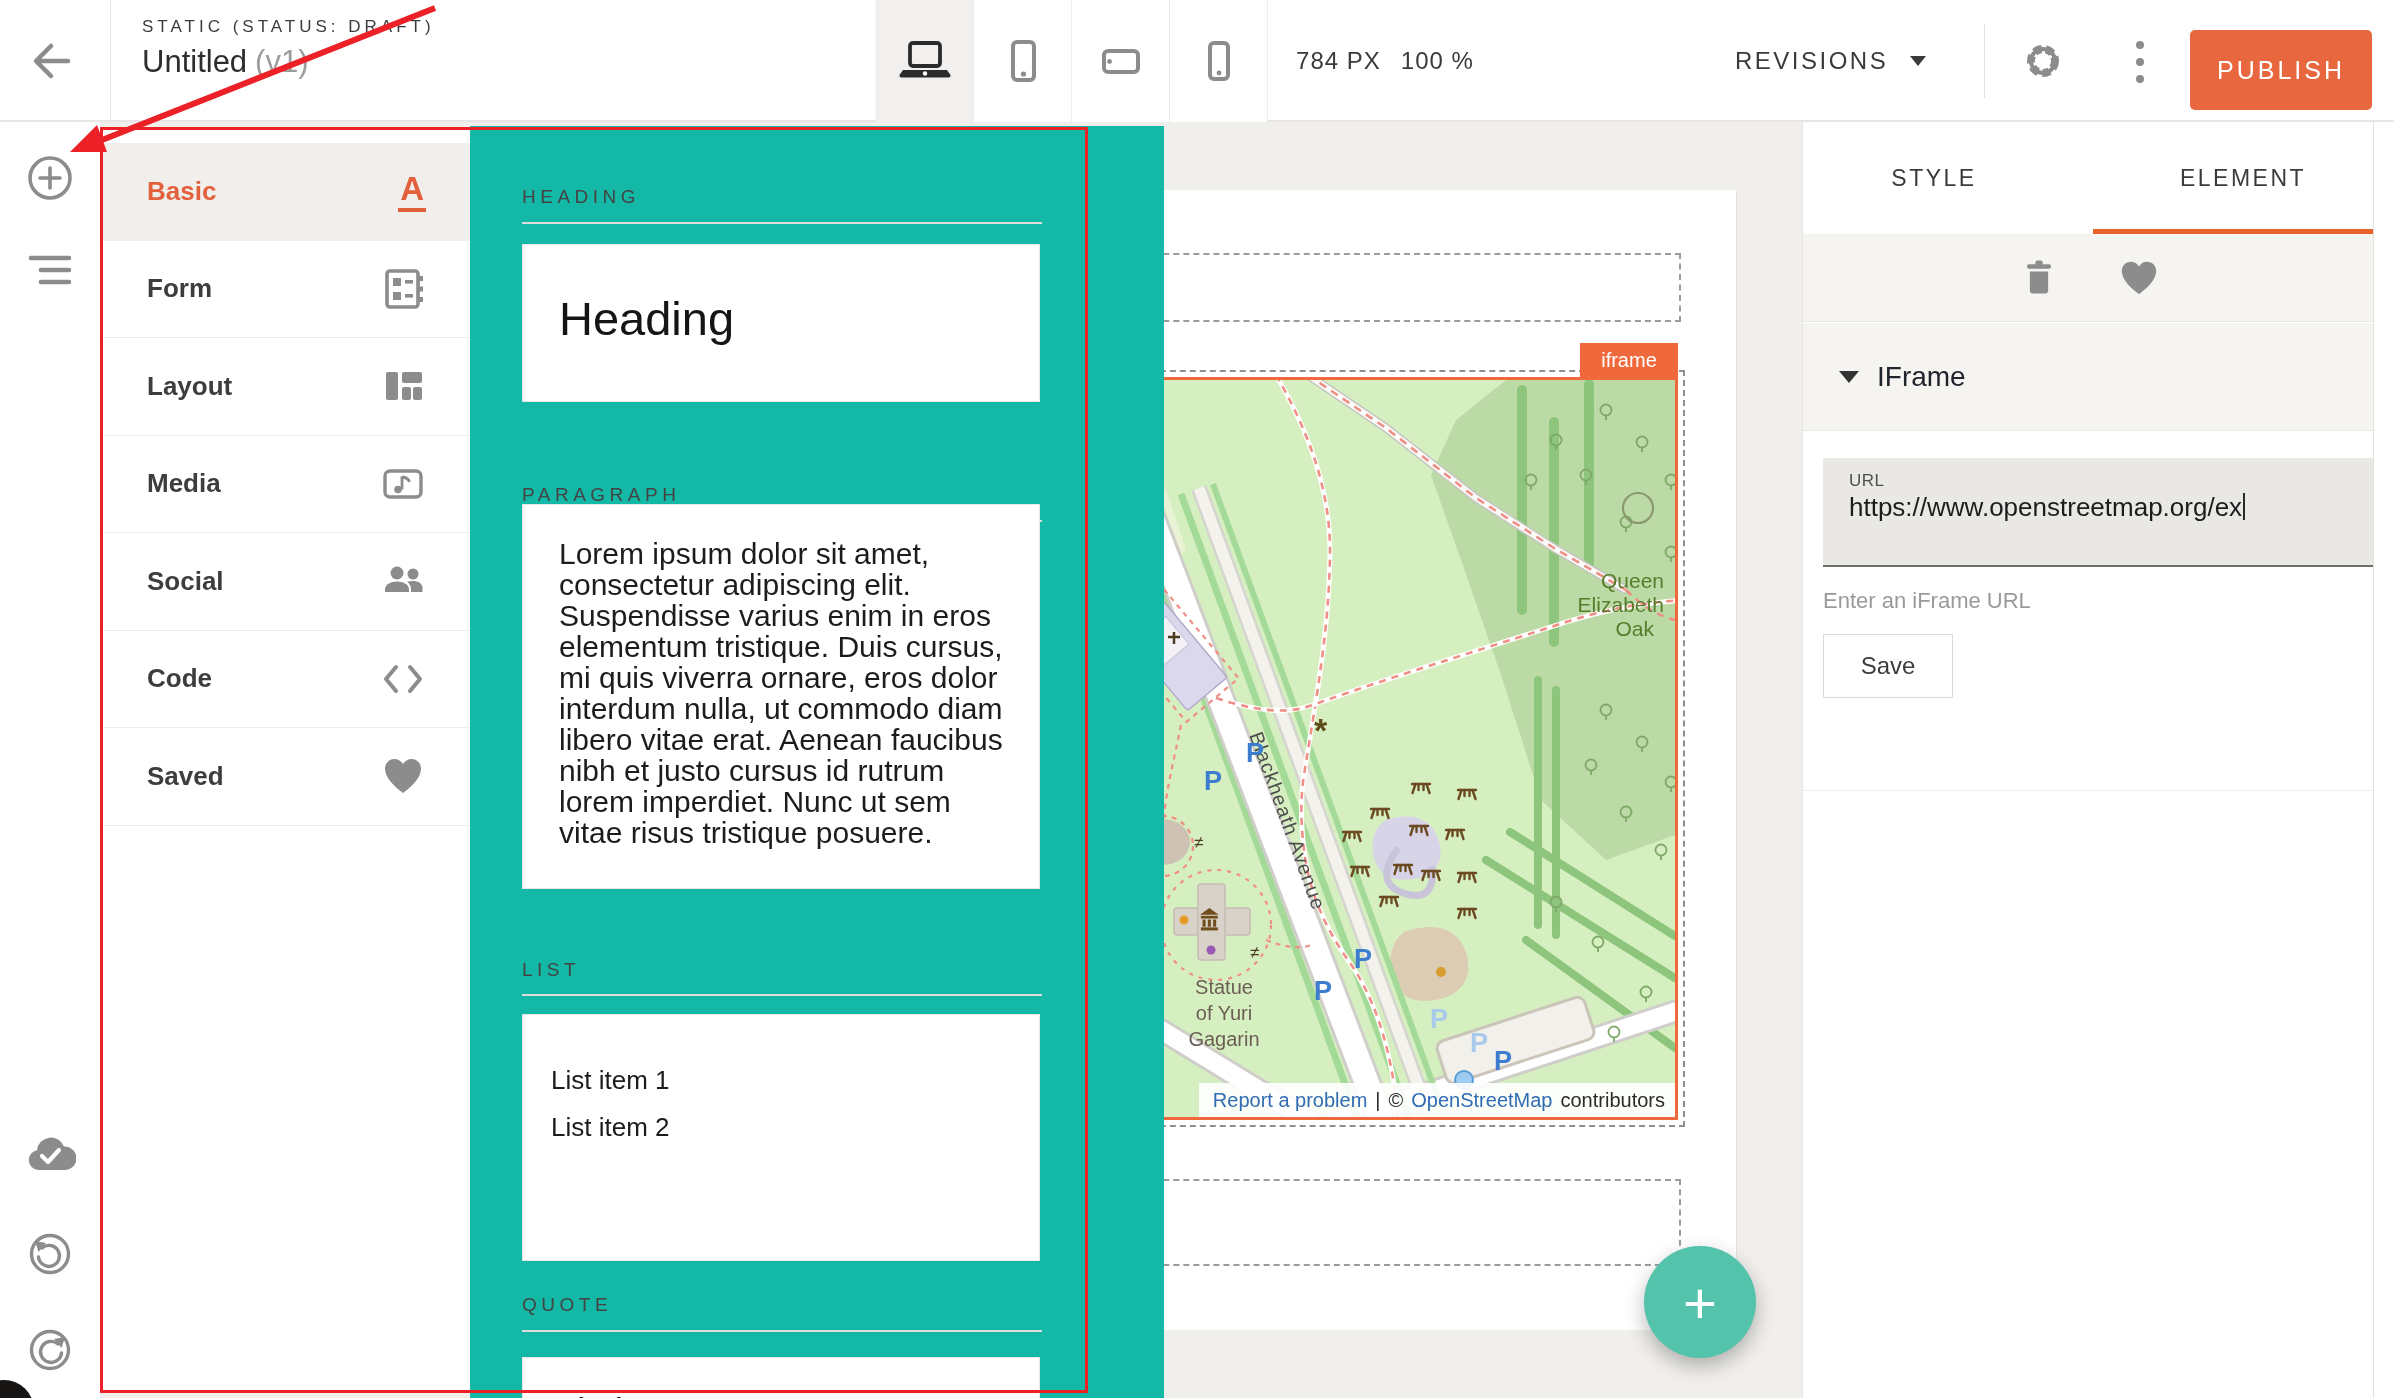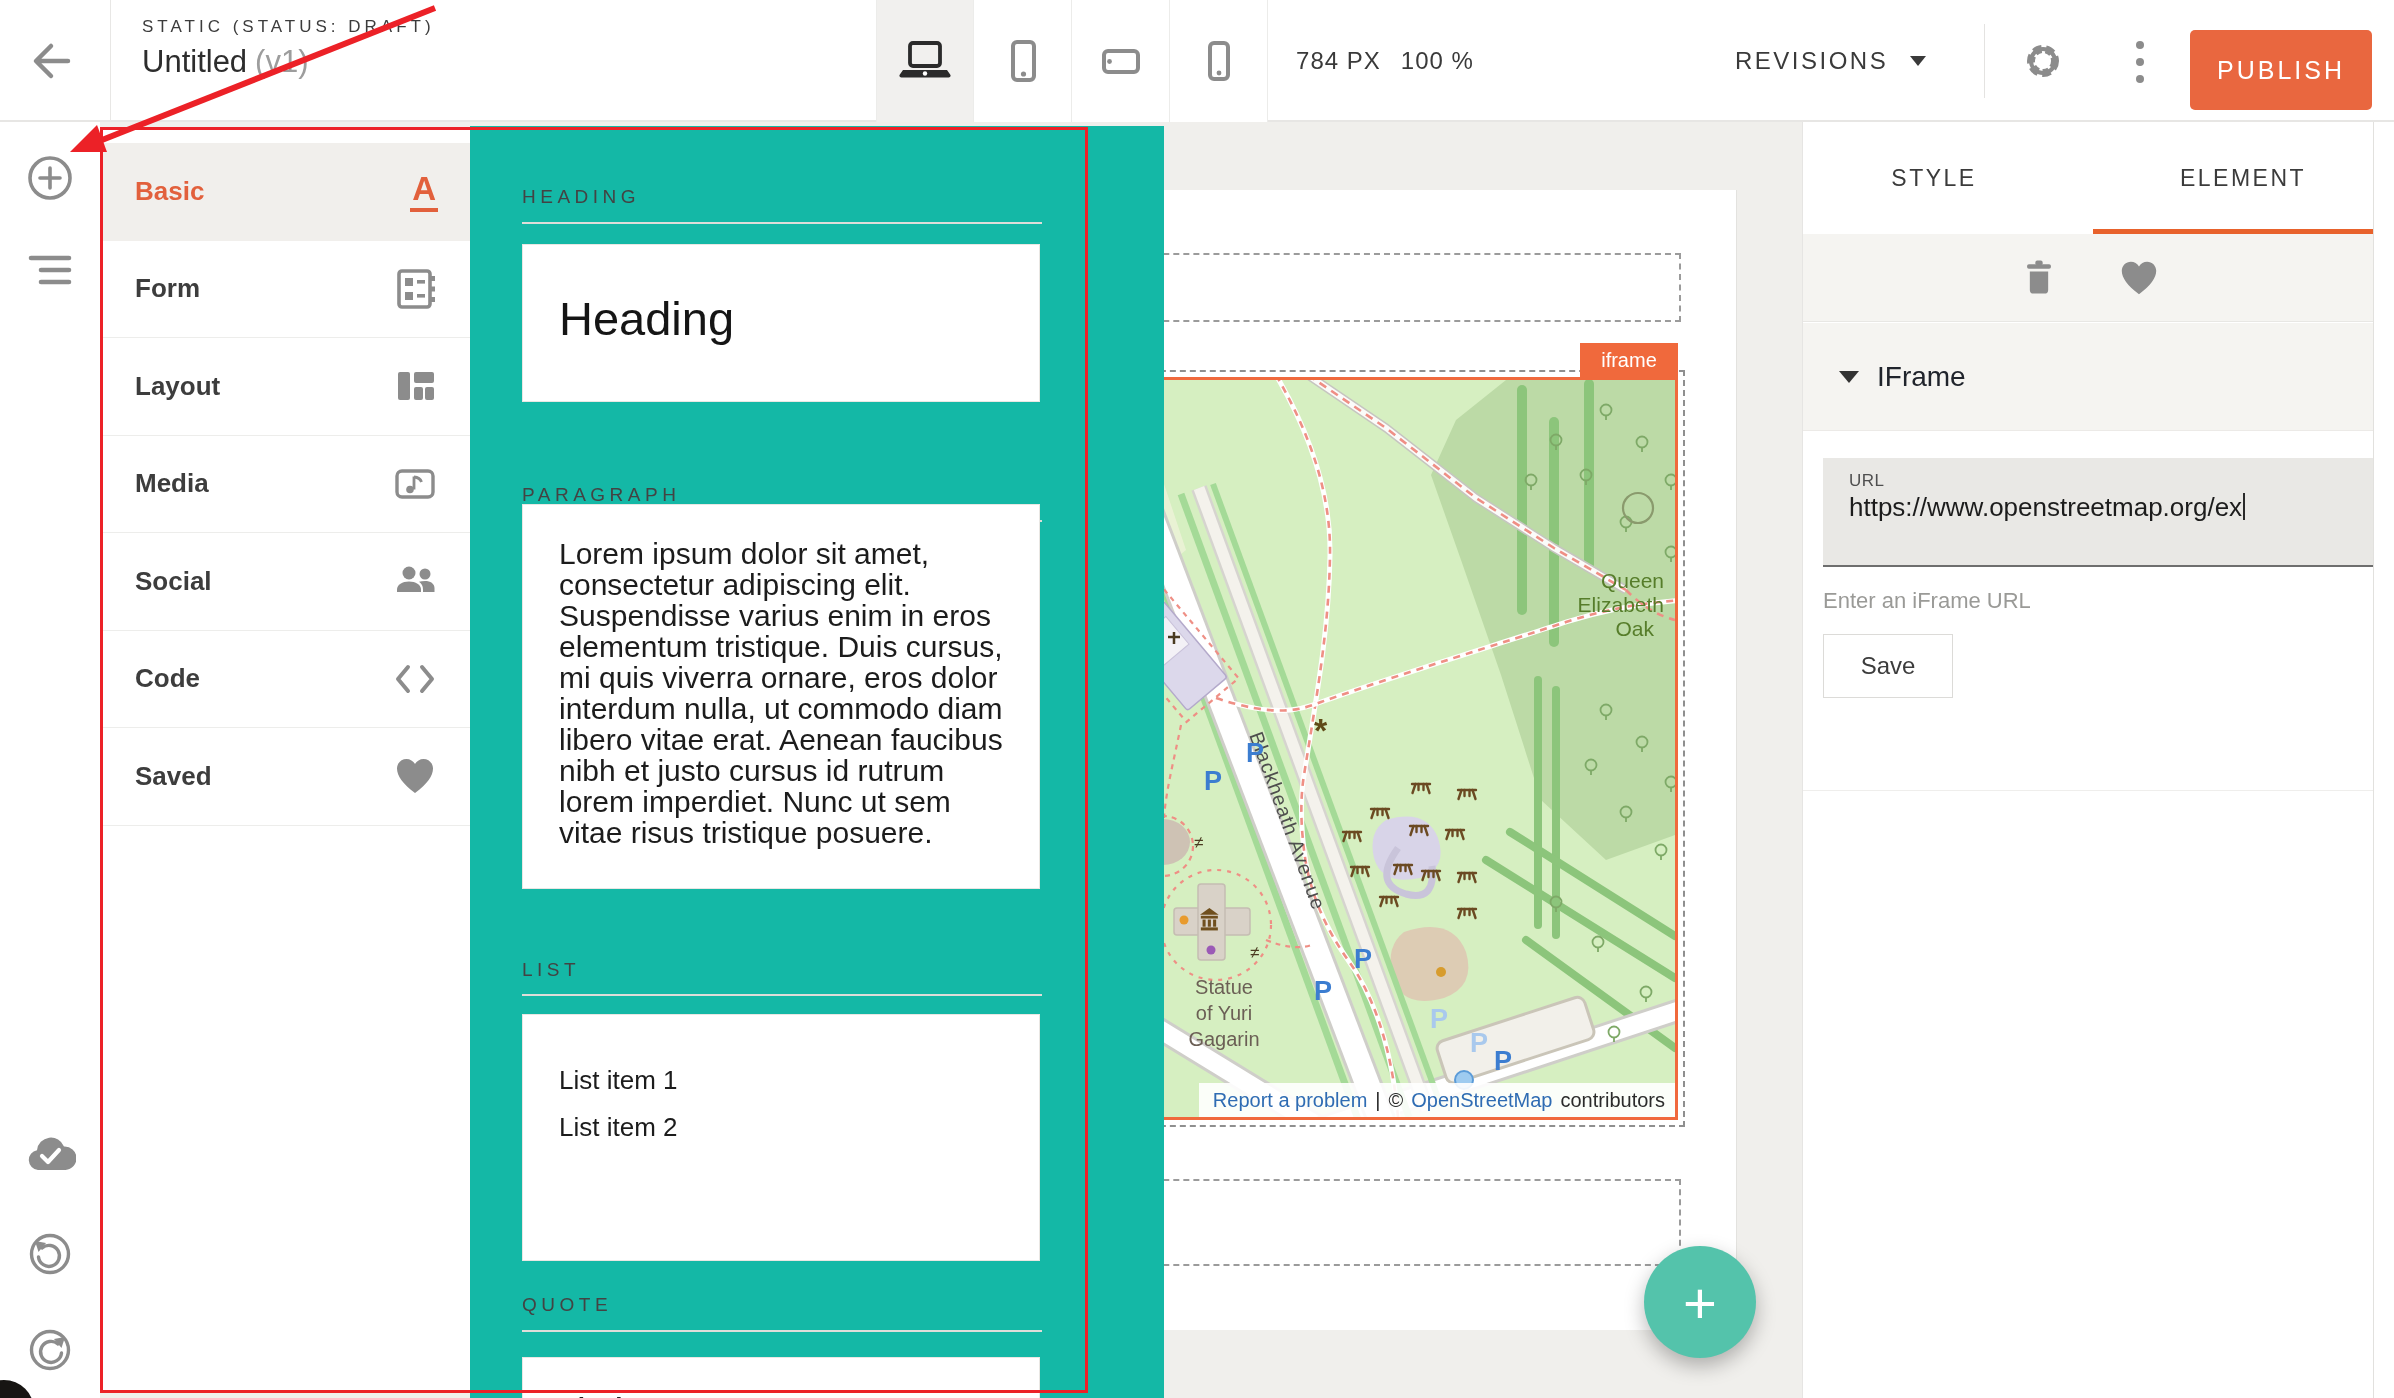--- a/index.html
+++ b/index.html
@@ -28,37 +28,37 @@
   .gearbtn { position:absolute; left:2016px; top:34px; width:54px; height:54px; cursor:pointer; }
   .kebabbtn { position:absolute; left:2126px; top:38px; width:28px; height:48px; display:flex; align-items:center; justify-content:center; cursor:pointer; }
   .publish { position:absolute; left:2190px; top:30px; width:182px; height:80px; background:#e9673f; border:none; border-radius:5px; color:#fff; font-size:25px; letter-spacing:3px; font-family:inherit; cursor:pointer; }
 
   
   .rail { position:absolute; left:0; top:122px; width:100px; height:1276px; background:#fff; z-index:6; }
   .rail-ic { position:absolute; left:24px; width:52px; height:52px; cursor:pointer; }
 
   
   .catpanel { position:absolute; left:103px; top:127px; width:367px; height:1266px; background:#fff; z-index:5; padding-top:16px; }
-  .cat-item { height:97.5px; display:flex; align-items:center; justify-content:space-between; padding:0 32px; border-bottom:1px solid #ededeb; cursor:pointer; background:#fff; }
+  .cat-item { height:97.5px; display:flex; align-items:center; justify-content:space-between; padding:0 44px; border-bottom:1px solid #ededeb; cursor:pointer; background:#fff; }
   .cat-item.sel { background:#f1efec; border-bottom:none; }
   .cat-label { font-size:26px; font-weight:600; color:#3d3d3d; }
   .cat-item.sel .cat-label { color:#e2603c; }
   .basic-A { font-size:33px; font-weight:700; color:#e2603c; border-bottom:4px solid #e2603c; line-height:1; padding:0 2px 3px 2px; }
 
   
   .elpanel { position:absolute; left:470px; top:126px; width:694px; height:1276px; background:#14b8a6; z-index:5; overflow:hidden; }
   .sec-label { position:absolute; left:52px; font-size:19px; letter-spacing:4.5px; color:#434343; }
   .sec-div { position:absolute; left:52px; width:520px; height:2px; background:#deddd9; }
   .el-card { position:absolute; left:52px; width:518px; background:#fff; border:1px solid #e9e7e3; cursor:grab; overflow:hidden; }
   .card-heading { top:118px; height:158px; }
   .card-heading .txt { font-size:47px; color:#151515; padding:46px 0 0 36px; }
   .card-para { top:378px; height:385px; }
   .card-para .txt { font-size:30px; line-height:31px; color:#1c1c1c; padding:33px 30px 0 36px; }
   .card-list { top:888px; height:247px; }
-  .card-list .li { font-size:26px; line-height:47px; color:#1c1c1c; padding-left:36px; }
+  .card-list .li { font-size:26px; line-height:47px; color:#1c1c1c; padding-left:28px; }
   .card-list .inner { padding-top:42px; }
   .card-quote { top:1231px; height:45px; }
   .card-quote .txt { font-size:26px; font-weight:700; color:#1c1c1c; padding:34px 0 0 36px; }
 
   
   .canvas { position:absolute; left:1087px; top:122px; width:715px; height:1276px; background:#f0efec; z-index:1; }
   .page { position:absolute; left:0; top:68px; width:650px; height:1140px; background:#fff; border-right:1px solid #e3e2df; }
   .ph { position:absolute; left:-4px; border:2px dashed #9b9b9b; background:#fff; }
   .ph1 { top:63px; width:598px; height:69px; }
   .ph2 { top:989px; width:598px; height:87px; }

